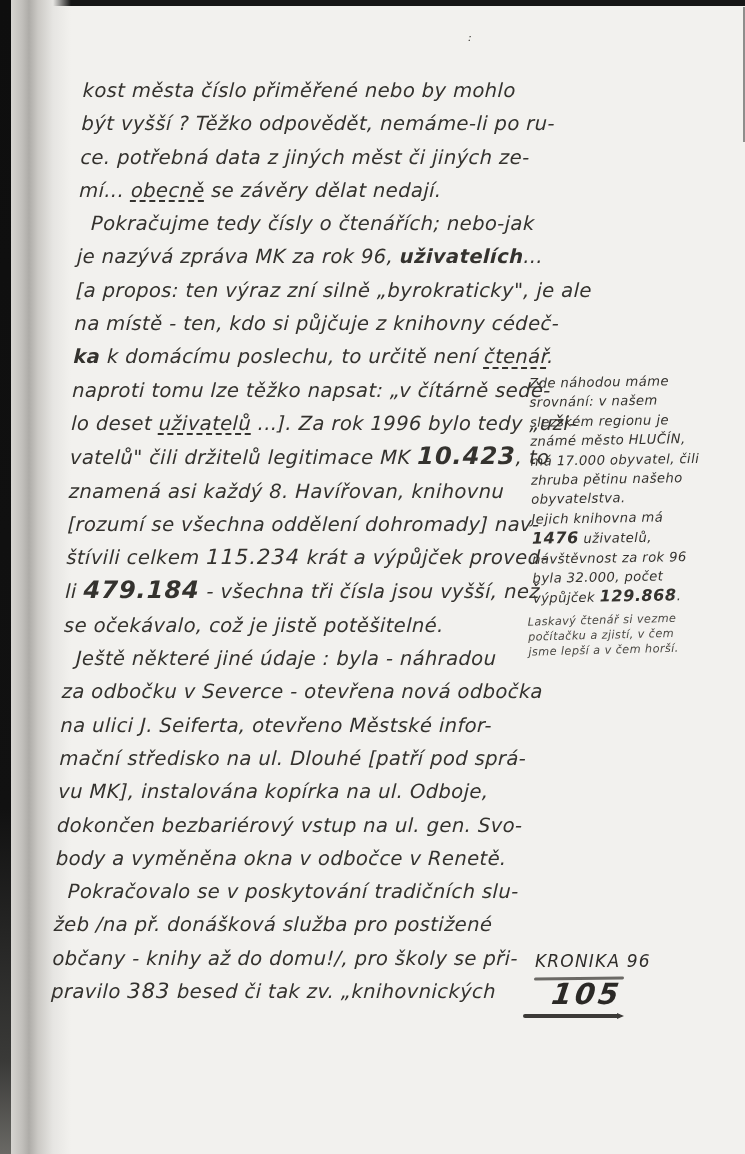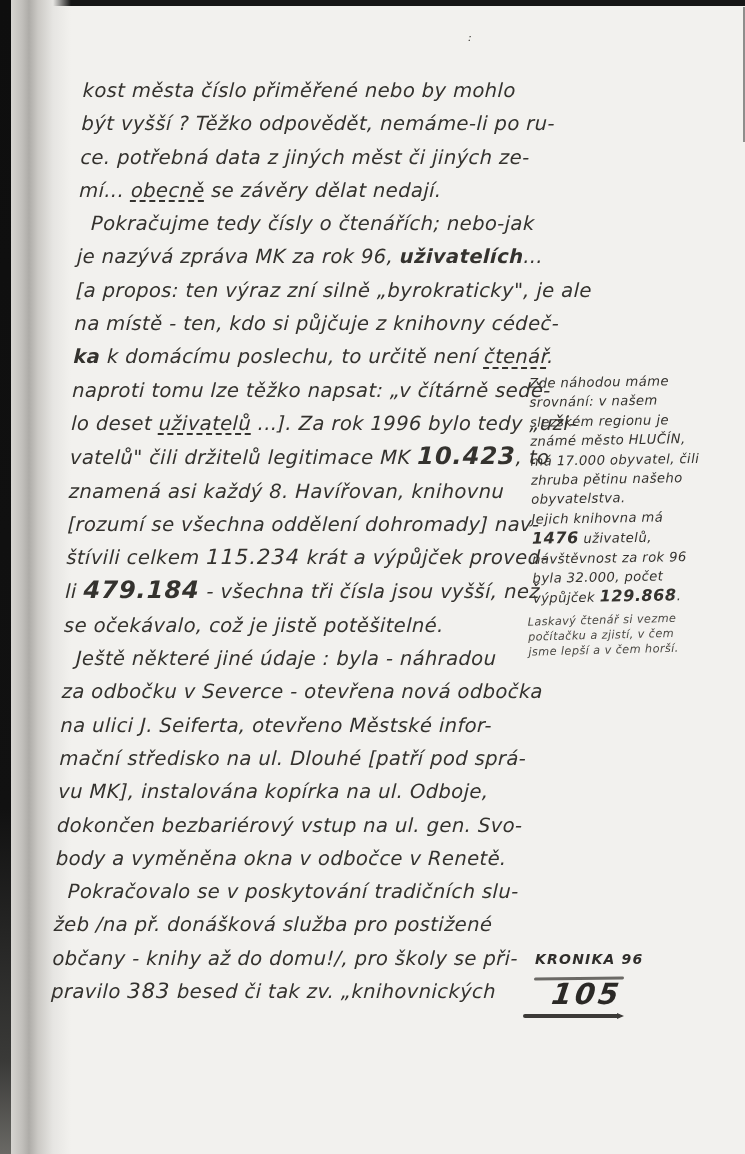--- a/index.html
+++ b/index.html
@@ -25,21 +25,21 @@
   .em-big{font-weight:bold;font-size:24px;letter-spacing:1px;}
   .em-num{font-size:21px;letter-spacing:1px;}
   .em-du{text-decoration:underline dashed;text-underline-offset:4px;text-decoration-thickness:1.5px;}
   .em-mbig{font-weight:bold;font-size:16px;letter-spacing:.6px;}
 
   .margin-note{position:absolute;left:531px;top:372px;width:205px;font-size:13.2px;line-height:19.4px;transform:rotate(-1deg);}
   .margin-note .line{white-space:nowrap;}
   .margin-note-small{position:absolute;left:528px;top:612px;width:205px;font-size:11.3px;line-height:15px;color:#4a4843;transform:rotate(-1.5deg);}
   .margin-note-small .line{white-space:nowrap;}
 
-  .footer-kronika{position:absolute;left:535px;top:951px;font-size:14px;font-weight:bold;letter-spacing:1.2px;color:#2f2d2a;font-style:italic;}
+  .footer-kronika{position:absolute;left:535px;top:951px;font-size:17px;font-weight:normal;letter-spacing:1.2px;color:#2f2d2a;font-style:italic;}
   .footer-underline-1{position:absolute;left:534px;top:977px;width:90px;height:3px;background:#6b6965;border-radius:2px;transform:rotate(-.8deg);}
   .footer-pagenum{position:absolute;left:552px;top:977px;font-size:29px;font-weight:bold;font-style:italic;letter-spacing:3px;color:#2b2926;transform:skewX(-8deg);}
   .footer-underline-2{position:absolute;left:523px;top:1014px;width:97px;height:4px;background:#3c3a37;border-radius:2px;}
   .footer-underline-2:after{content:"";position:absolute;right:-4px;top:-1px;border-left:7px solid #3c3a37;border-top:3px solid transparent;border-bottom:3px solid transparent;}
 </style>
 </head>
 <body>
 
 <div class="scan">
   <div class="edge-top"></div>

